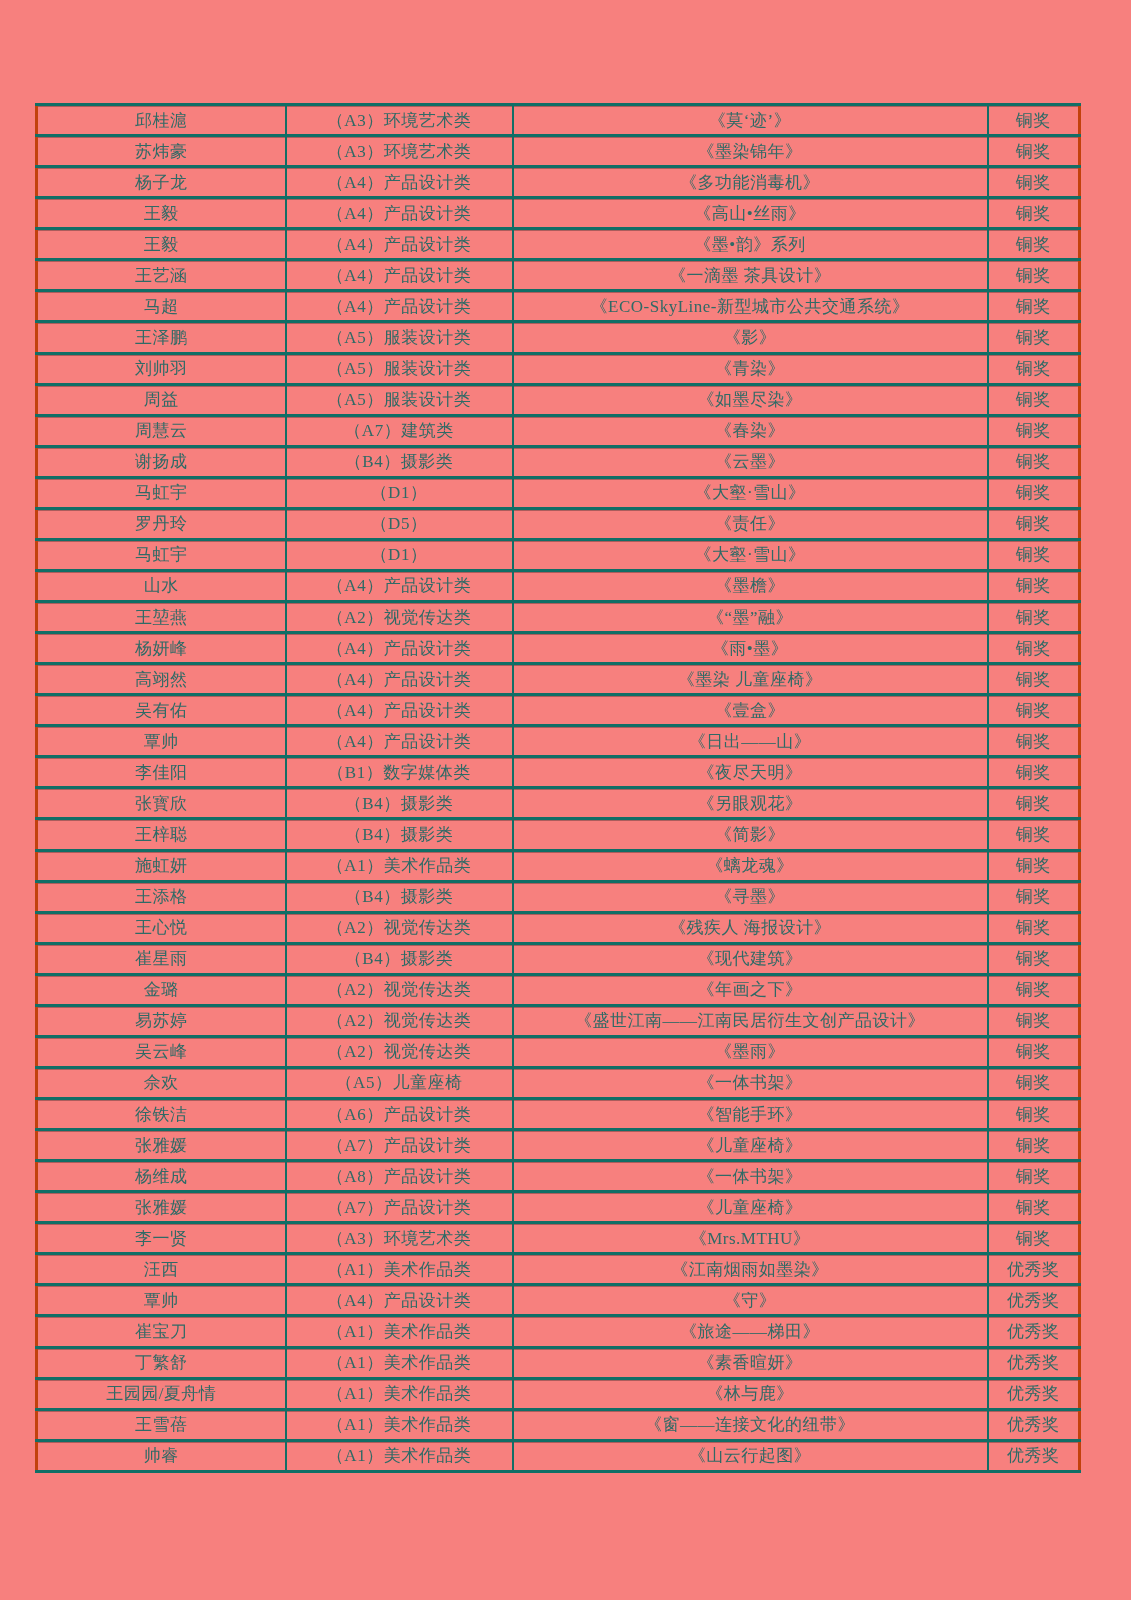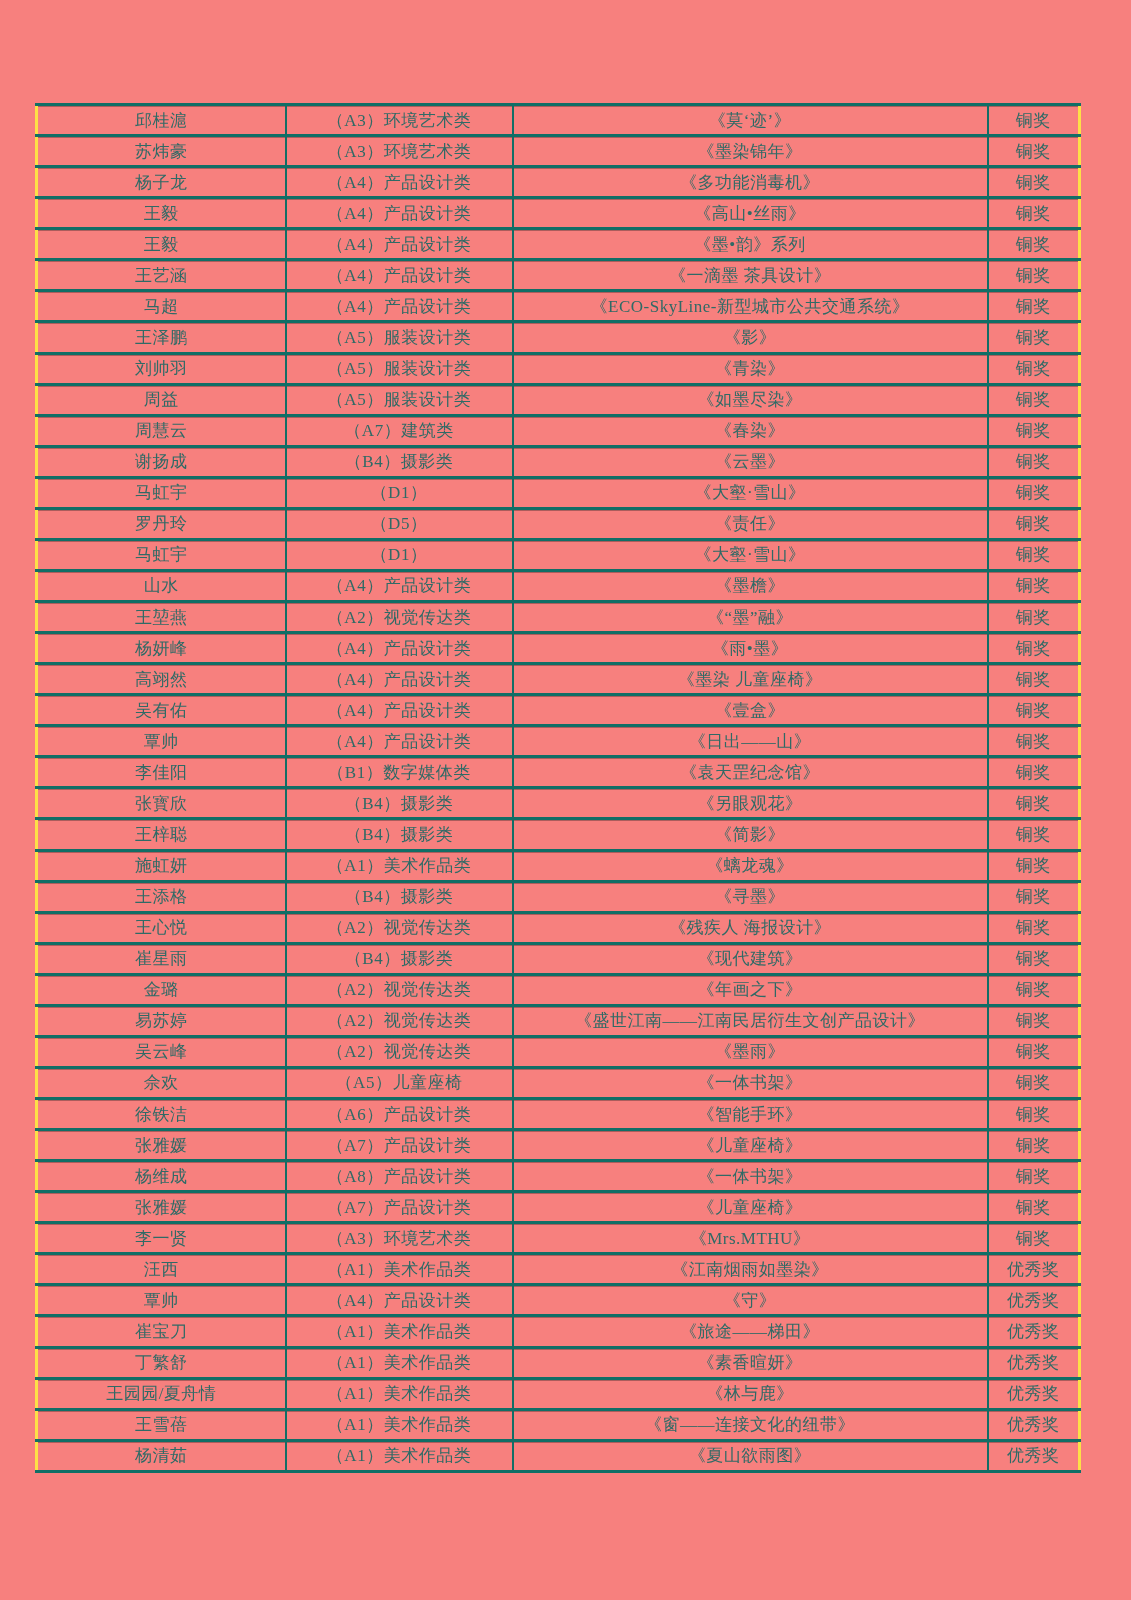--- a/index.html
+++ b/index.html
@@ -29,21 +29,21 @@
     vertical-align:middle;
     font-size:17px;
     line-height:1;
     height:28px;
     padding:0 2px;
     white-space:nowrap;
     overflow:hidden;
     color:#2f6a66;
     letter-spacing:0.5px;
   }
-  .awards-table{border:3px solid #fde047;}
+  .awards-table{border:3px solid #c2410c;}
 </style>
 </head>
 <body>
 
 <table class="awards-table">
   <colgroup>
     <col style="width:249px">
     <col style="width:227px">
     <col style="width:475px">
     <col style="width:92px">
@@ -171,21 +171,21 @@
       </tr>
       <tr>
         <td>覃帅</td>
         <td>（A4）产品设计类</td>
         <td>《日出——山》</td>
         <td>铜奖</td>
       </tr>
       <tr>
         <td>李佳阳</td>
         <td>（B1）数字媒体类</td>
-        <td>《袁天罡纪念馆》</td>
+        <td>《夜尽天明》</td>
         <td>铜奖</td>
       </tr>
       <tr>
         <td>张寳欣</td>
         <td>（B4）摄影类</td>
         <td>《另眼观花》</td>
         <td>铜奖</td>
       </tr>
       <tr>
         <td>王梓聪</td>
@@ -301,19 +301,19 @@
         <td>《林与鹿》</td>
         <td>优秀奖</td>
       </tr>
       <tr>
         <td>王雪蓓</td>
         <td>（A1）美术作品类</td>
         <td>《窗——连接文化的纽带》</td>
         <td>优秀奖</td>
       </tr>
       <tr>
-        <td>杨清茹</td>
-        <td>（A1）美术作品类</td>
-        <td>《夏山欲雨图》</td>
+        <td>帅睿</td>
+        <td>（A1）美术作品类</td>
+        <td>《山云行起图》</td>
         <td>优秀奖</td>
       </tr>
     </tbody>
 </table>
 
 </body></html>

